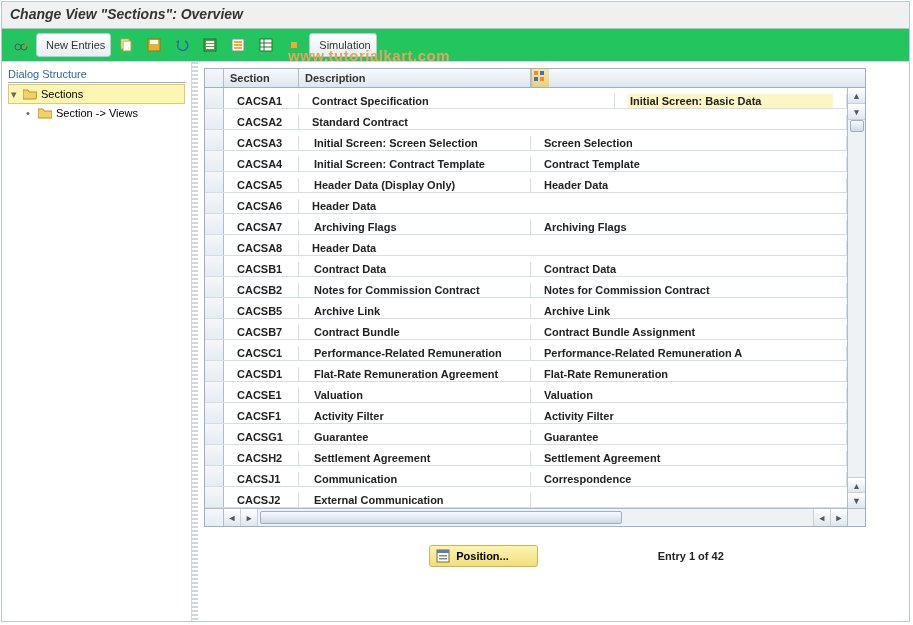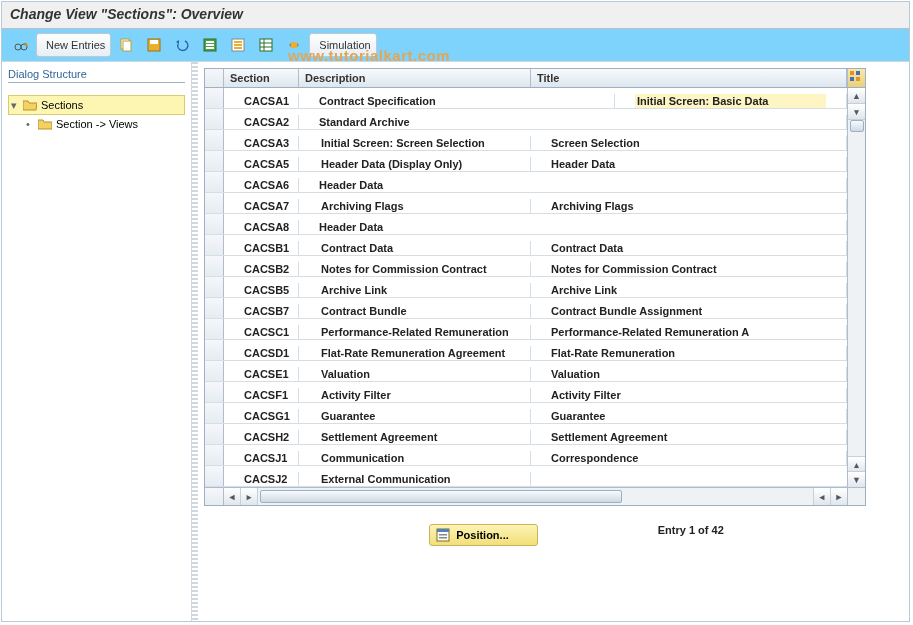--- a/index.html
+++ b/index.html
@@ -30,21 +30,21 @@
     font-style: italic;
     color: #333;
     border-bottom: 1px solid #c0c0c0;
   }
   .toolbar {
     display: flex;
     align-items: center;
     padding: 4px 6px;
     border-bottom: 1px solid #cfd7df;
     gap: 2px;
-    background: #7dd3fc;
+    background: #22c55e;
   }
   .tbtn {
     display: inline-flex;
     align-items: center;
     border: 1px solid transparent;
     border-radius: 3px;
     padding: 2px 5px;
     background: linear-gradient(#fefefe,#e8eef4);
     border-color: #bcc8d4;
     cursor: pointer;
@@ -72,21 +72,21 @@
     border-right: 1px solid #cfd7df;
     padding: 6px;
     box-sizing: border-box;
     display: flex;
     flex-direction: column;
   }
   .sidebar .panel-title {
     color: #336699;
     border-bottom: 1px solid #a0b0c0;
     padding-bottom: 2px;
-    margin-bottom: 12px;
+    margin-bottom: 1px;
   }
   .tree-row {
     display: flex;
     align-items: center;
     height: 18px;
     padding-left: 2px;
   }
   .tree-row.hl { background: #fdf6b2; border: 1px solid #d9cc6f; }
   .tree-row.indent { padding-left: 18px; }
   .expander { width: 12px; color: #666; }
@@ -137,21 +137,21 @@
     height: 20px;
     border-bottom: 1px solid #d5dde5;
   }
   .row .lead {
     width: 18px;
     background: linear-gradient(#f5f7fa,#e6ecf2);
     border-right: 1px solid #b0bccc;
   }
   .row .cell {
     border-right: 1px solid #d5dde5;
-    padding: 2px 20px;
+    padding: 2px 13px;
     box-sizing: border-box;
     overflow: hidden;
     white-space: nowrap;
     color: #222;
     display: flex;
     align-items: center;
     margin-top: 6px;
   }
   .row .cell.desc input {
     width: 100%;
@@ -214,21 +214,21 @@
   .hscroll .rarr {
     width: 16px;
     background: linear-gradient(#fff,#dfe6ec);
     border-left: 1px solid #c7d0d9;
     display:flex; align-items:center; justify-content:center;
     color:#556; font-size:9px;
   }
   .hscroll .corner { width: 17px; border-left: 1px solid #b0bccc; }
   .footer {
     display: flex;
-    align-items: flex-start;
+    align-items: center;
     justify-content: center;
     gap: 120px;
     padding: 18px 0 0 50px;
   }
   .pos-btn {
     display: inline-flex;
     align-items: center;
     background: linear-gradient(#fdf4b4,#f2de7a);
     border: 1px solid #c9b457;
     border-radius: 3px;
@@ -346,21 +346,20 @@
 
     <div class="gripper"></div>
 
     <div class="main">
 
       <div class="table-wrap">
         <div class="thead">
           <div class="lead-col"></div>
           <div class="th col-sec">Section</div>
           <div class="th col-desc">Description</div>
-          <div class="th col-title" style="flex:1">Title</div>
           <div class="corner">
             <svg width="15" height="15">
                 <rect x="2" y="2" width="4" height="4" fill="#e89020"></rect>
                 <rect x="8" y="2" width="4" height="4" fill="#4070c0"></rect>
                 <rect x="2" y="8" width="4" height="4" fill="#4070c0"></rect>
                 <rect x="8" y="8" width="4" height="4" fill="#e89020"></rect>
               </svg>
           </div>
         </div>
         <div class="tbody">
@@ -369,29 +368,37 @@
                 <div class="lead"></div>
                 <div class="cell col-sec">CACSA1</div>
                 <div class="cell" style="flex:1">Contract Specification</div>
                 <div class="cell col-desc desc">
                   <input value="Initial Screen: Basic Data" style="">
                 </div>
               </div>
               <div class="row">
                 <div class="lead"></div>
                 <div class="cell col-sec">CACSA2</div>
-                <div class="cell" style="flex:1">Standard Archive</div>
+                <div class="cell" style="flex:1">Standard Contract</div>
               </div>
               <div class="row">
                 <div class="lead"></div>
                 <div class="cell col-sec">CACSA3</div>
                 <div class="cell col-desc desc">
                   <input value="Initial Screen: Screen Selection" style="">
                 </div>
                 <div class="cell" style="flex:1">Screen Selection</div>
+              </div>
+              <div class="row">
+                <div class="lead"></div>
+                <div class="cell col-sec">CACSA4</div>
+                <div class="cell col-desc desc">
+                  <input value="Initial Screen: Contract Template" style="">
+                </div>
+                <div class="cell" style="flex:1">Contract Template</div>
               </div>
               <div class="row">
                 <div class="lead"></div>
                 <div class="cell col-sec">CACSA5</div>
                 <div class="cell col-desc desc">
                   <input value="Header Data (Display Only)" style="">
                 </div>
                 <div class="cell" style="flex:1">Header Data</div>
               </div>
               <div class="row">

